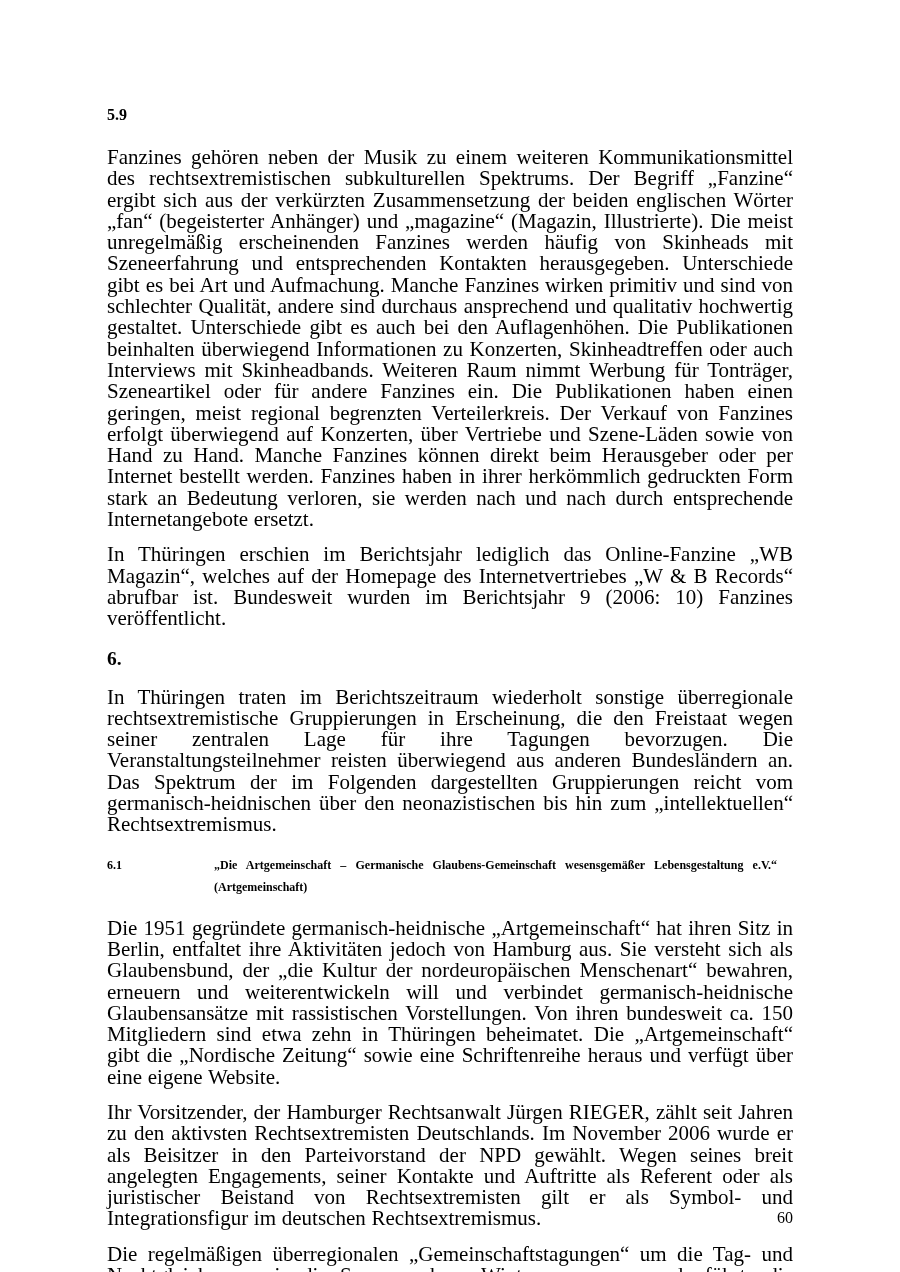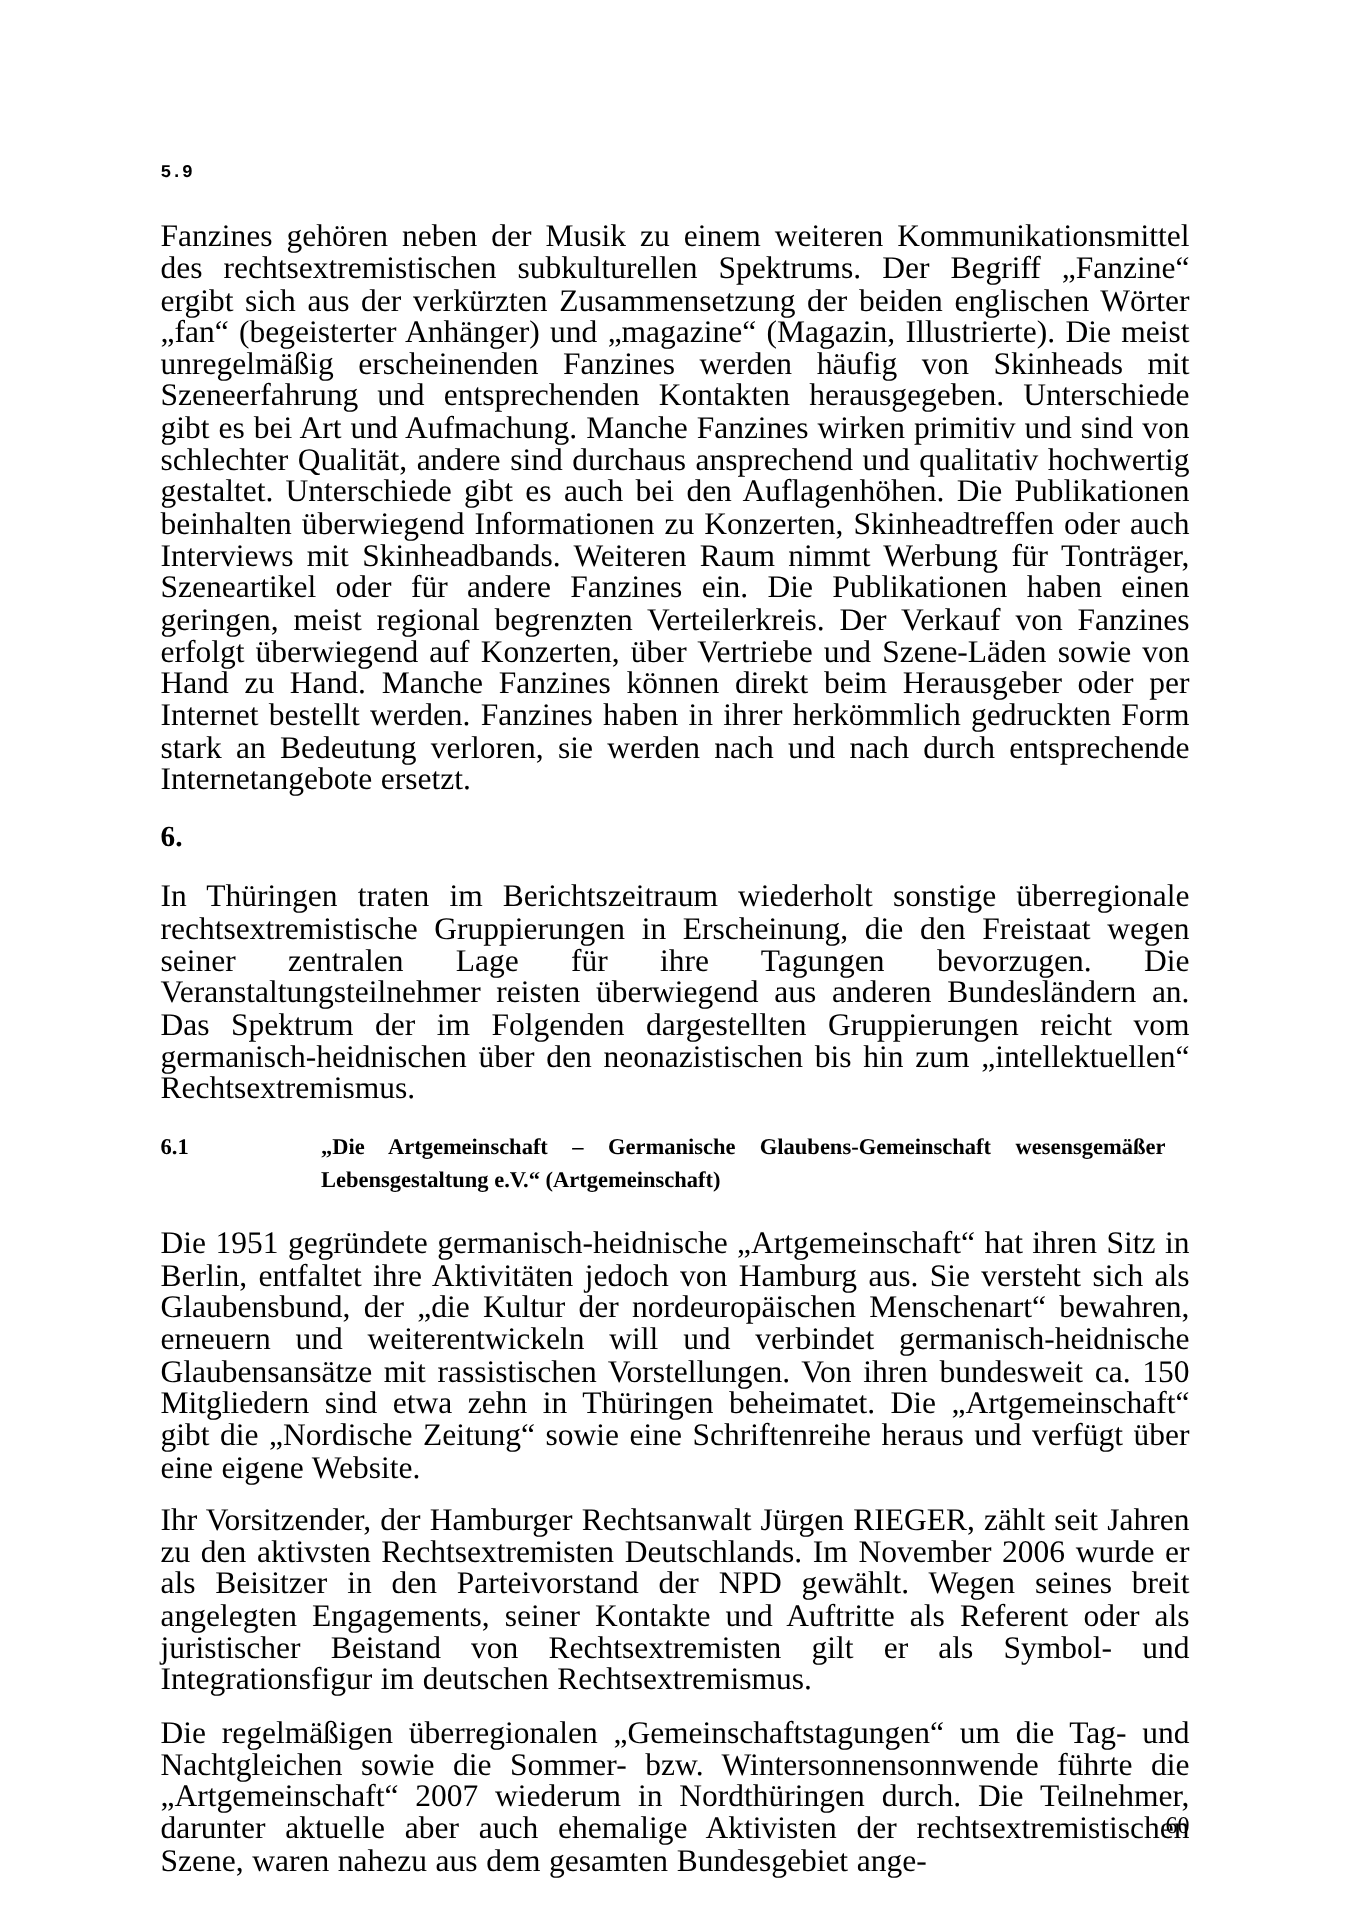--- a/index.html
+++ b/index.html
@@ -35,27 +35,26 @@
     display: flex;
     font-weight: bold;
   }
   .heading .h-num {
     flex: 0 0 107px;
   }
   .heading .h-title {
     flex: 1 1 auto;
   }
   .h-sub {
-    font-size: 12px;
+    font-size: 16px;
     line-height: 22px;
     margin: 0 0 21px 0;
-    font-family: Liberation Mono, monospace;
   }
   .h-sub-61 {
-    font-size: 15px;
+    font-size: 12px;
     line-height: 22px;
     margin: 18px 16px 20px 0;
     text-align: justify;
   }
   .h-chapter {
     font-size: 19.5px;
     line-height: 26px;
     margin: 16px 0 15px 0;
   }
   .page-number {
@@ -71,20 +70,21 @@
 
 <div class="page">
   <div class="content">
 
     <div class="heading h-sub">
       <span class="h-num">5.9</span>
     </div>
 
     <p class="body">Fanzines gehören neben der Musik zu einem weiteren Kommunikationsmittel des rechtsextremistischen subkulturellen Spektrums. Der Begriff „Fanzine“ ergibt sich aus der verkürzten Zusammensetzung der beiden englischen Wörter „fan“ (begeisterter Anhänger) und „magazine“ (Magazin, Illustrierte). Die meist unregelmäßig erscheinenden Fanzines werden häufig von Skinheads mit Szeneerfahrung und entsprechenden Kontakten herausgegeben. Unterschiede gibt es bei Art und Aufmachung. Manche Fanzines wirken primitiv und sind von schlechter Qualität, andere sind durchaus ansprechend und qualitativ hochwertig gestaltet. Unterschiede gibt es auch bei den Auflagenhöhen. Die Publikationen beinhalten überwiegend Informationen zu Konzerten, Skinheadtreffen oder auch Interviews mit Skinheadbands. Weiteren Raum nimmt Werbung für Tonträger, Szeneartikel oder für andere Fanzines ein. Die Publikationen haben einen geringen, meist regional begrenzten Verteilerkreis. Der Verkauf von Fanzines erfolgt überwiegend auf Konzerten, über Vertriebe und Szene-Läden sowie von Hand zu Hand. Manche Fanzines können direkt beim Herausgeber oder per Internet bestellt werden. Fanzines haben in ihrer herkömmlich gedruckten Form stark an Bedeutung verloren, sie werden nach und nach durch entsprechende Internetangebote ersetzt.</p>
 
+    <p class="body">In Thüringen erschien im Berichtsjahr lediglich das Online-Fanzine „WB Magazin“, welches auf der Homepage des Internetvertriebes „W &amp; B Records“ abrufbar ist. Bundesweit wurden im Berichtsjahr 9 (2006: 10) Fanzines veröffentlicht.</p>
 
     <div class="heading h-chapter">
       <span class="h-num">6.</span>
     </div>
 
     <p class="body">In Thüringen traten im Berichtszeitraum wiederholt sonstige überregionale rechtsextremistische Gruppierungen in Erscheinung, die den Freistaat wegen seiner zentralen Lage für ihre Tagungen bevorzugen. Die Veranstaltungsteilnehmer reisten überwiegend aus anderen Bundesländern an. Das Spektrum der im Folgenden dargestellten Gruppierungen reicht vom germanisch-heidnischen über den neonazistischen bis hin zum „intellektuellen“ Rechtsextremismus.</p>
 
     <div class="heading h-sub-61">
       <span class="h-num">6.1</span>
       <span class="h-title">„Die Artgemeinschaft – Germanische Glaubens-Gemeinschaft wesensgemäßer Lebensgestaltung e.V.“ (Artgemeinschaft)</span>

